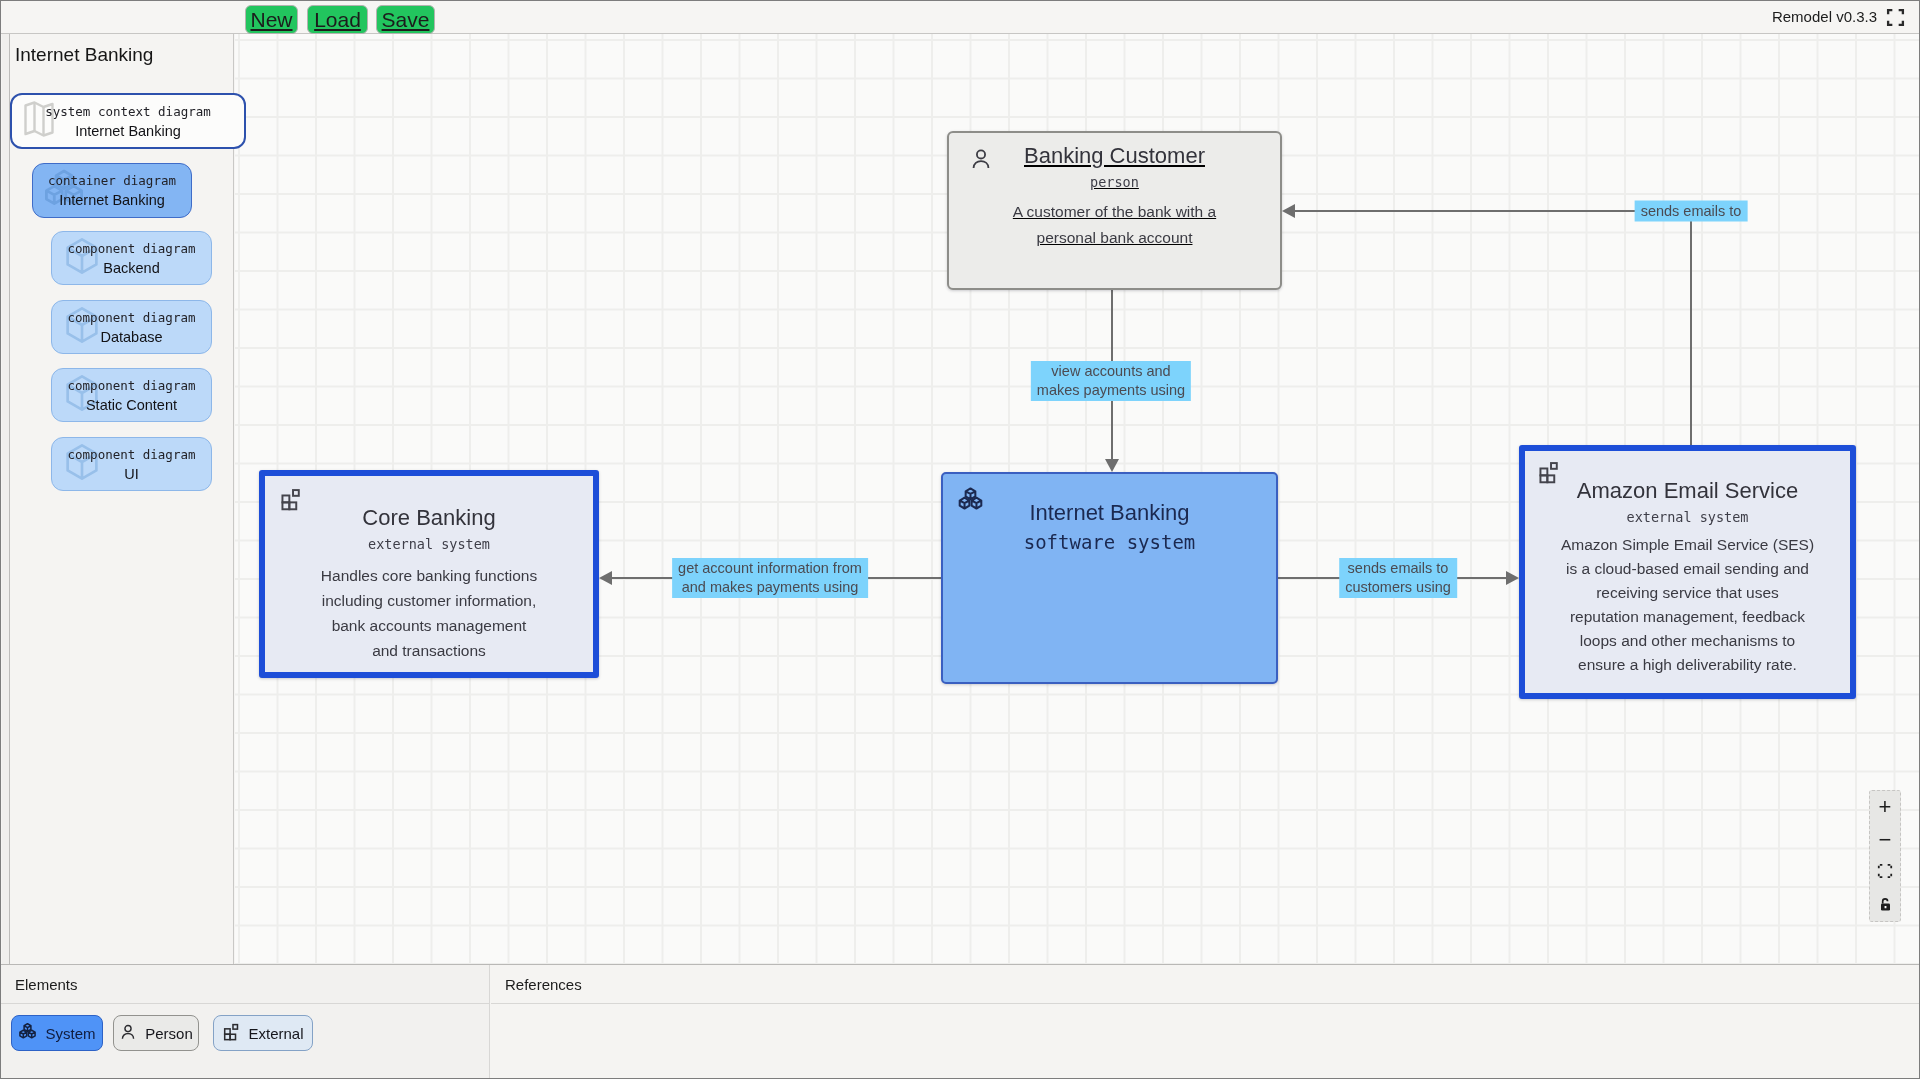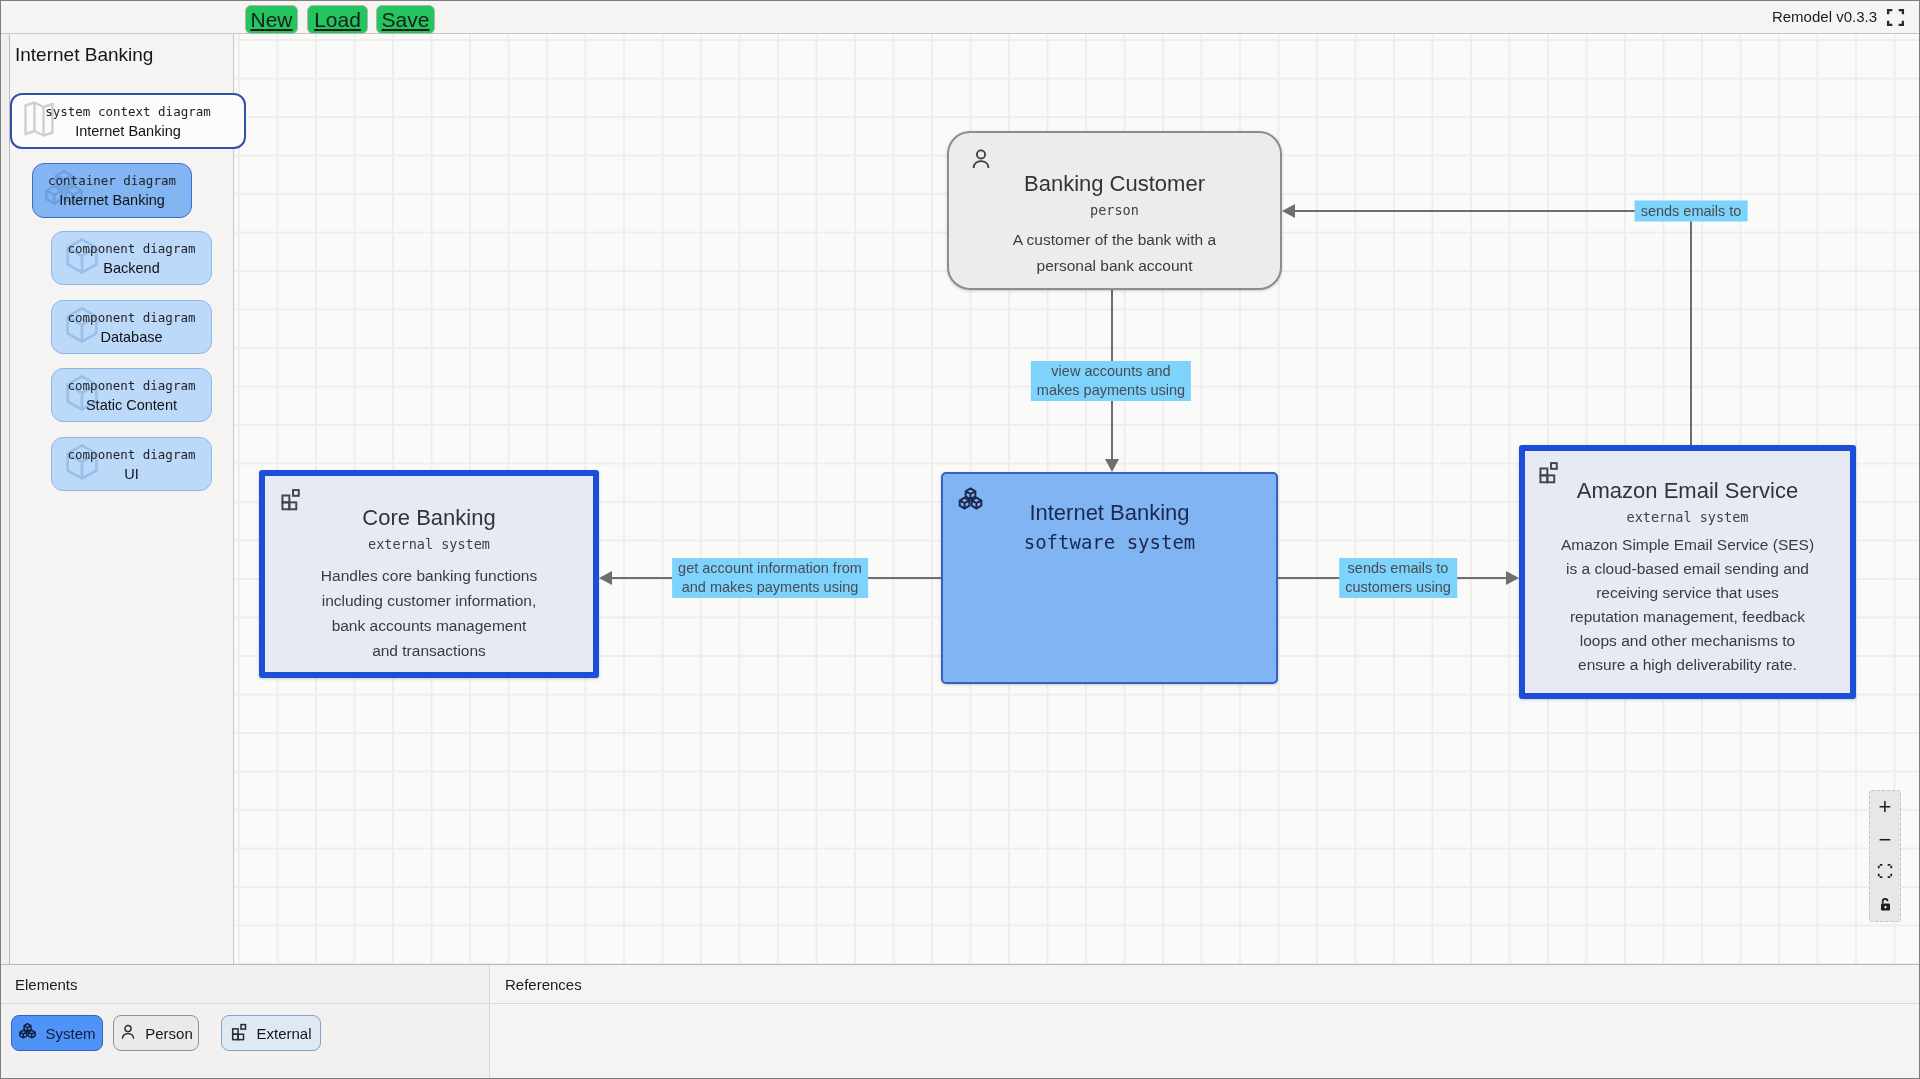--- a/index.html
+++ b/index.html
@@ -29,39 +29,39 @@
     background-image:linear-gradient(to right,#eeeeec 1.5px,transparent 1.5px),linear-gradient(to bottom,#eeeeec 1.5px,transparent 1.5px);
     background-size:38.5px 38.5px;background-position:3px 5px;}
   svg.edges{position:absolute;left:0;top:0;width:1920px;height:1079px;pointer-events:none;}
   .edge-label{position:absolute;transform:translate(-50%,-50%);background:#7dd3fc;padding:1px 6px;font-size:14.5px;line-height:19px;color:#4b4b52;text-align:center;white-space:pre-line;}
 
   .node{position:absolute;box-sizing:border-box;text-align:center;box-shadow:0 1px 3px rgba(40,40,60,.22);}
   .node .n-icon{position:absolute;}
   .n-title{font-size:22px;color:#33333b;}
   .n-sub{font-size:13.5px;color:#3e3e48;margin-top:5px;}
   .n-desc{font-size:15.5px;line-height:25px;color:#3a3a42;margin-top:11px;white-space:pre-line;}
-  .node-person{background:#ececea;border:2px solid #8d8d89;border-radius:23px;padding-top:38px;}
+  .node-person{background:#ececea;border:2px solid #8d8d89;border-radius:6px;padding-top:10px;text-decoration:underline;}
   .node-ext{background:#e7eaf3;border:6px solid #1d4ed8;border-radius:3px;}
   .node-sys{background:#80b4f3;border:2px solid #3a5fc0;border-radius:5px;padding-top:26px;}
   .node-sys .n-title,.node-sys .n-sub,.node-sys .n-desc{color:#1b2950;}
 
   
   .zoom-panel{position:absolute;left:1868px;top:789px;width:32px;height:132px;background:#e7e7e5;border:1px dashed #c6c5c3;border-radius:3px;box-sizing:border-box;display:flex;flex-direction:column;align-items:center;justify-content:space-around;}
   .zoom-btn{width:30px;height:26px;display:flex;align-items:center;justify-content:center;font-size:22px;color:#1e1e1e;cursor:default;}
 
   
   .bottom{position:absolute;left:0;top:963px;width:1920px;height:115px;border-top:1px solid #b9b8b6;box-sizing:border-box;}
   .bottom-left{position:absolute;left:0;top:0;width:489px;height:115px;background:#f2f1ef;border-right:1px solid #d8d7d5;box-sizing:border-box;}
   .bottom-right{position:absolute;left:490px;top:0;width:1430px;height:115px;background:#f5f4f2;}
   .panel-head{position:absolute;left:14px;top:11px;font-size:15px;color:#1c1c1c;}
   .head-rule{position:absolute;left:0;top:38px;width:100%;border-bottom:1px solid #d8d7d5;}
   .el-btn{position:absolute;top:50px;height:36px;border-radius:8px;box-sizing:border-box;display:flex;align-items:center;justify-content:center;gap:8px;font-size:15px;color:#16161c;cursor:default;}
   .el-system{left:10px;width:92px;background:#4f93f7;border:1.5px solid #2d62c6;color:#101c3e;}
   .el-person{left:112px;width:86px;background:#eaeae8;border:1.5px solid #92928e;}
-  .el-external{left:220px;width:100px;background:#dfe9f4;border:1.5px solid #84a2c6;}
+  .el-external{left:212px;width:100px;background:#dfe9f4;border:1.5px solid #84a2c6;}
 </style>
 </head>
 <body>
 
 <div class="app">
 
   <div class="canvas"></div>
 
   <svg class="edges">
     <g stroke="#6e6e6e" stroke-width="2" fill="none">

